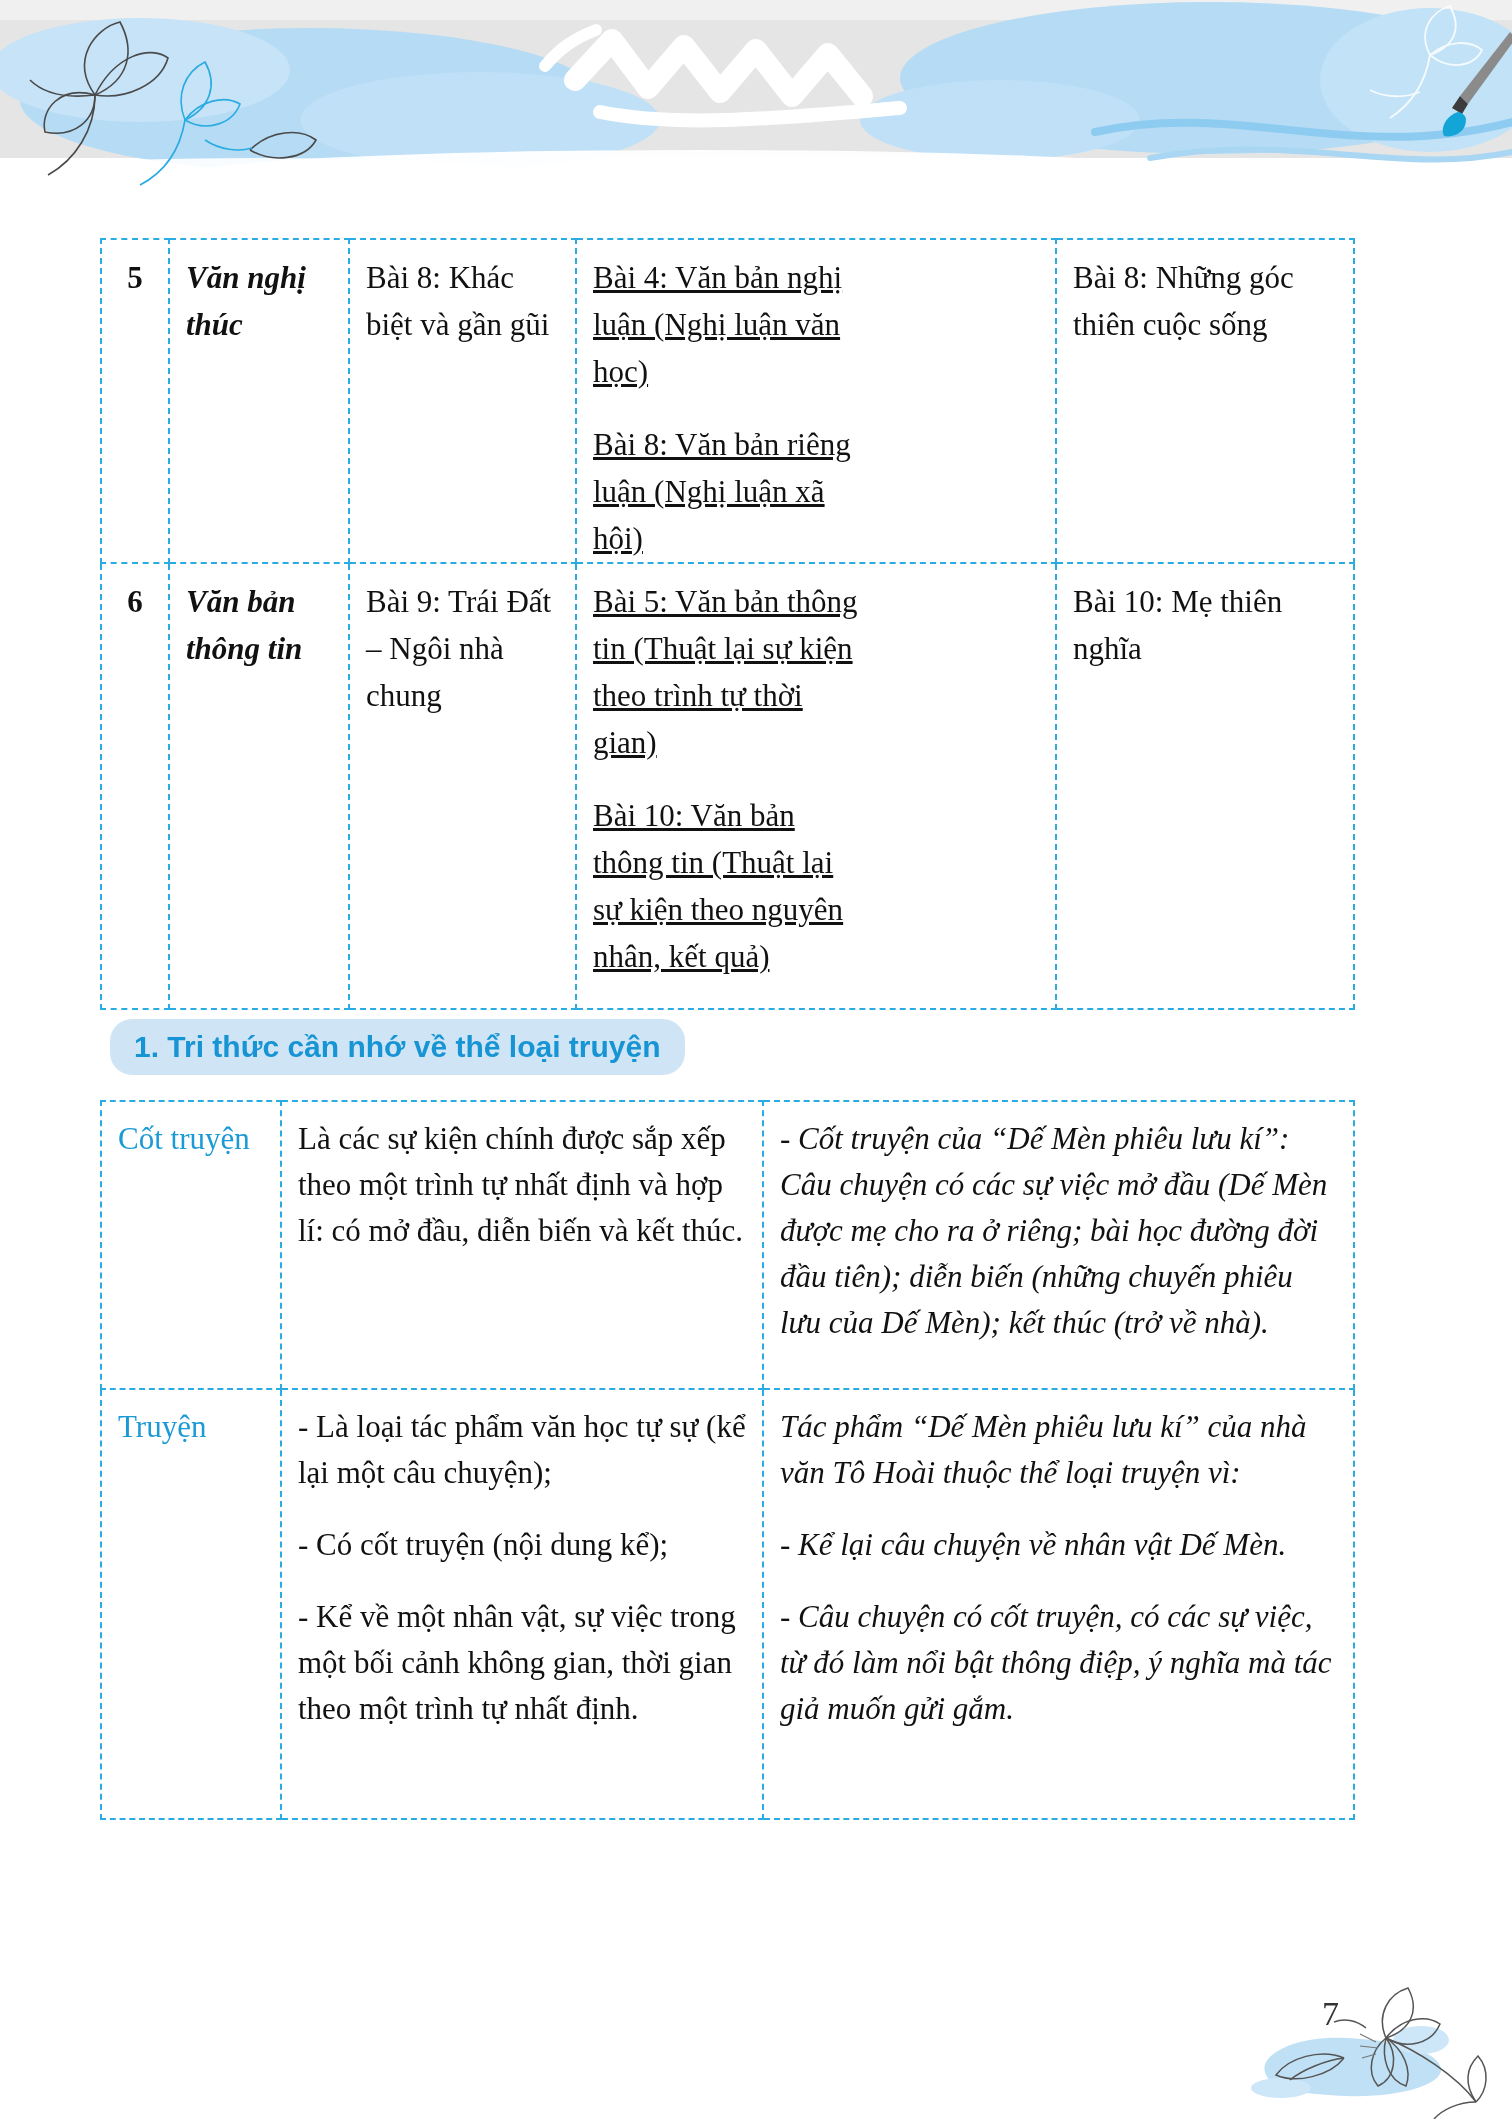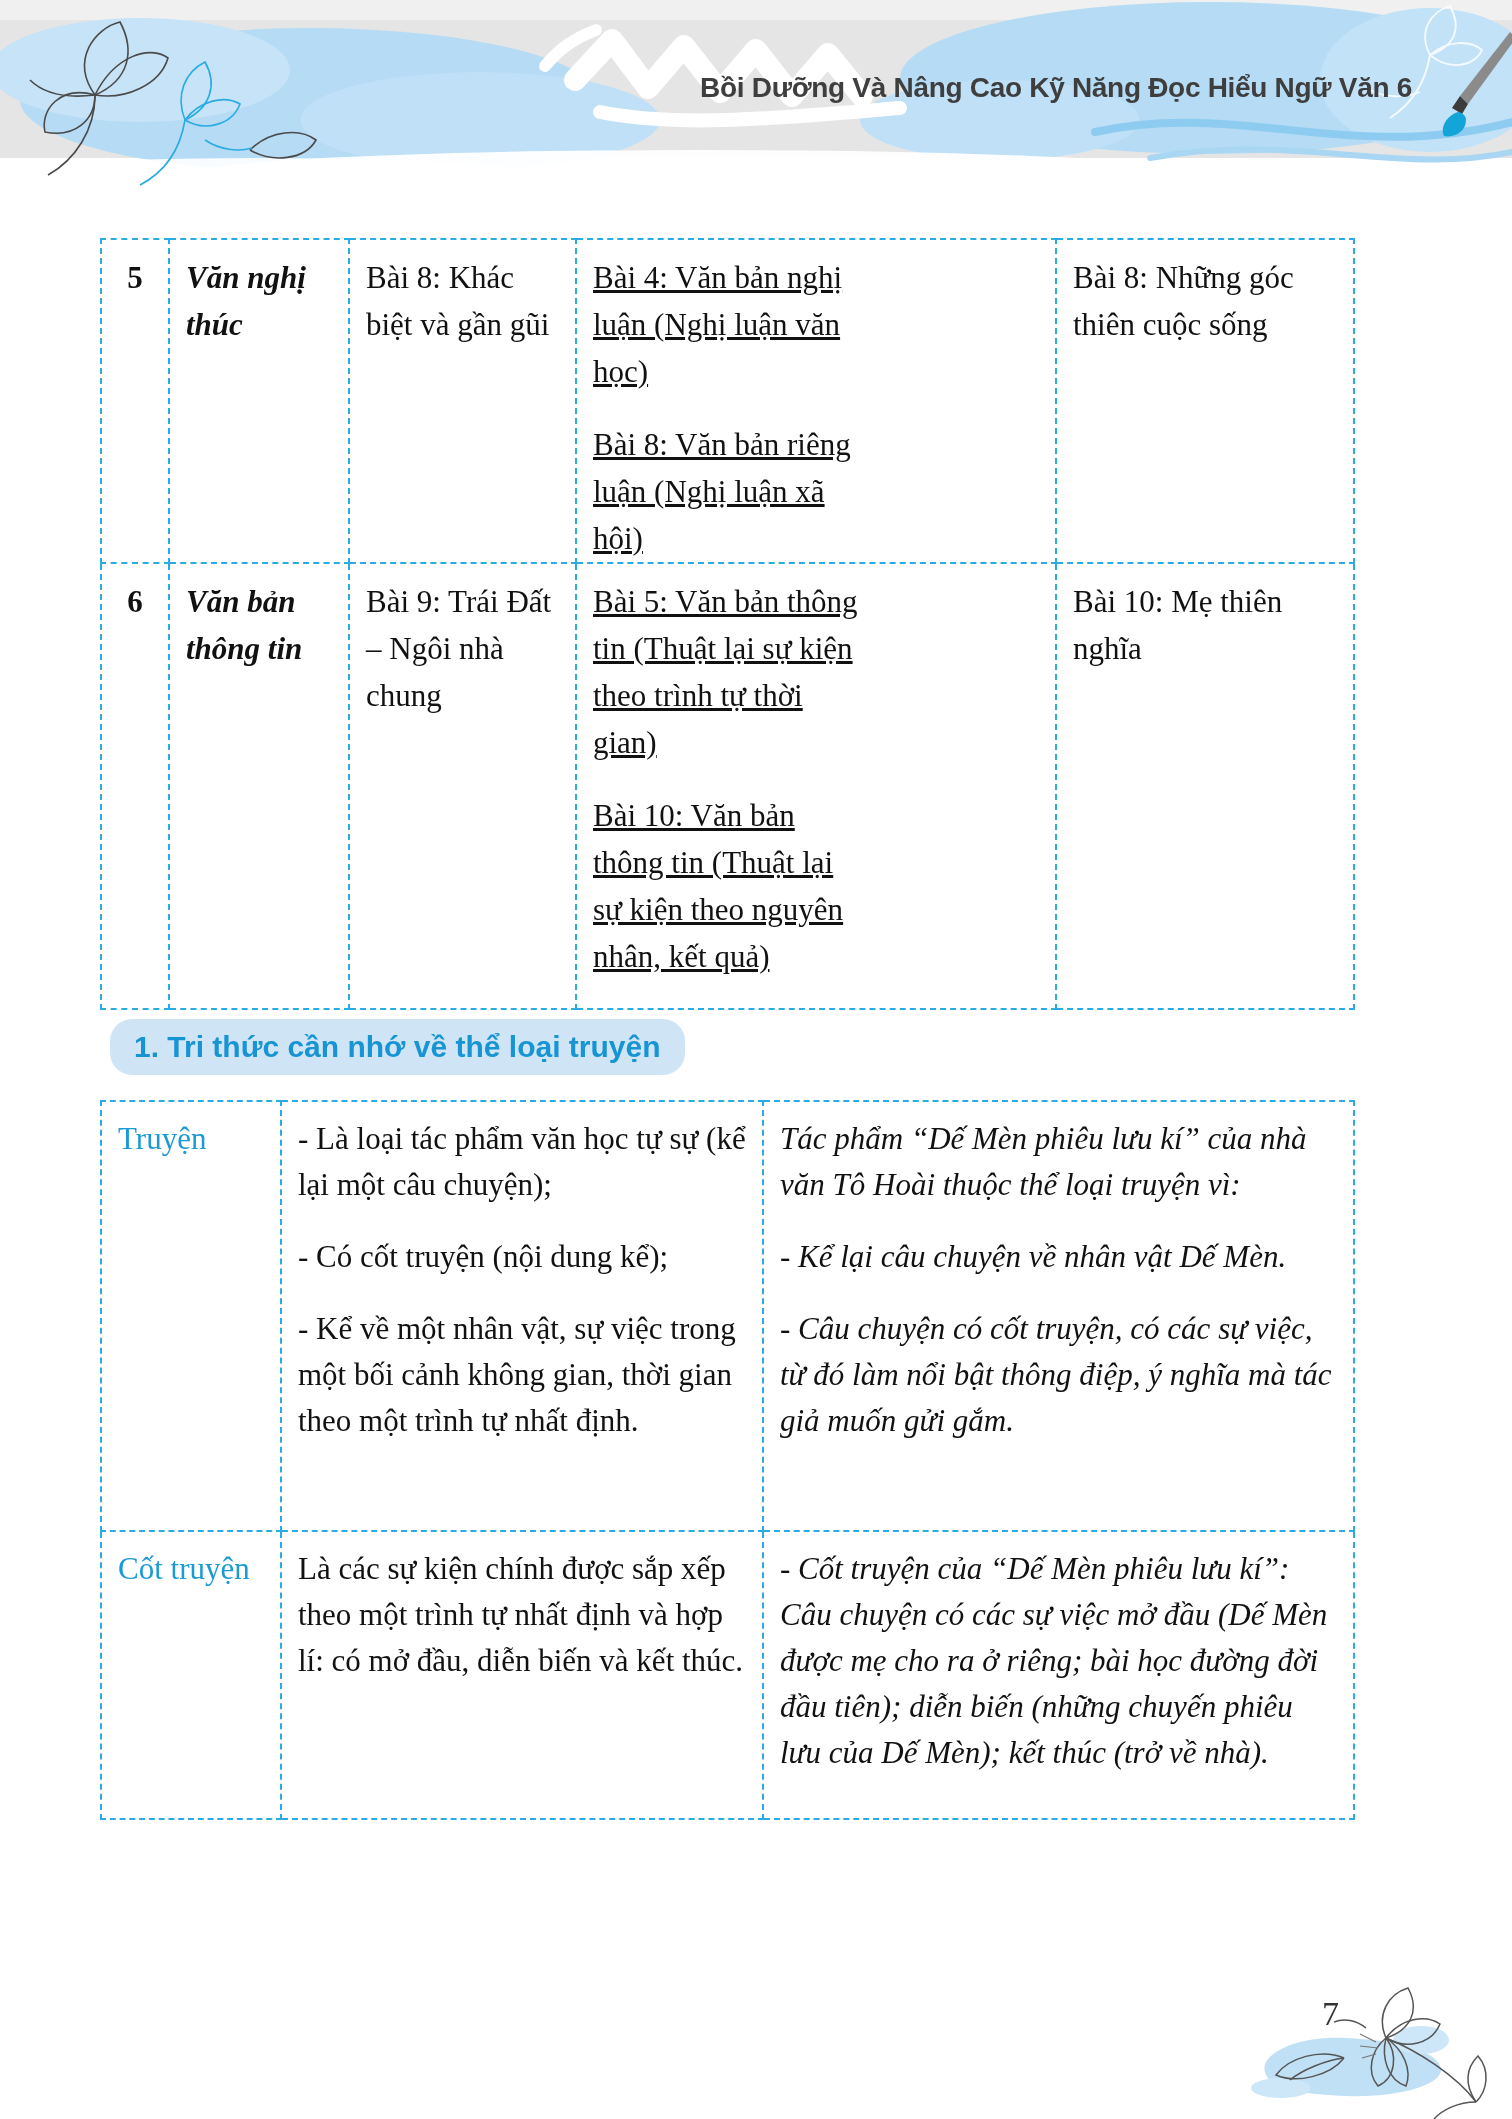--- a/index.html
+++ b/index.html
@@ -92,21 +92,20 @@
       </g>
 
       <g stroke="#ffffff" stroke-width="1.8" fill="none" opacity="0.85">
         <path d="M1430,55 C1418,32 1430,12 1450,6 C1462,28 1455,46 1430,55"></path>
         <path d="M1430,55 C1448,40 1470,40 1482,50 C1473,68 1448,70 1430,55"></path>
         <path d="M1430,55 C1425,85 1410,105 1390,118"></path>
         <path d="M1370,90 C1385,98 1405,98 1420,92"></path>
       </g>
     </svg>
 
-    <div class="band-title">Bồi Dưỡng Và Nâng Cao Kỹ Năng Đọc Hiểu Ngữ Văn 6</div>
 
     <svg class="brush-svg" viewBox="0 0 78 108">
       <polygon points="72,2 78,8 30,74 22,66" fill="#8b8b8b"></polygon>
       <polygon points="30,74 22,66 14,78 24,84" fill="#3c3c3c"></polygon>
       <path d="M20,82 C8,86 2,98 6,106 C16,108 28,102 28,90 C28,86 25,83 20,82 Z" fill="#14a5d8"></path>
     </svg>
   </div>
 
   <table class="t1">
     <colgroup>
@@ -154,40 +153,40 @@
 
   <div class="pill">1. Tri thức cần nhớ về thể loại truyện</div>
 
   <table class="t2">
     <colgroup>
         <col style="width:180px">
         <col style="width:482px">
         <col style="width:591px">
       </colgroup>
     <tbody>
+    <tr style="height:288px">
+      <td class="term">Cốt truyện</td>
+      <td class="cell">
+            <p>Là các sự kiện chính được sắp xếp theo một trình tự nhất định và hợp lí: có mở đầu, diễn biến và kết thúc.</p>
+          </td>
+      <td class="cell example">
+            <p>- Cốt truyện của “Dế Mèn phiêu lưu kí”: Câu chuyện có các sự việc mở đầu (Dế Mèn được mẹ cho ra ở riêng; bài học đường đời đầu tiên); diễn biến (những chuyến phiêu lưu của Dế Mèn); kết thúc (trở về nhà).</p>
+          </td>
+    </tr>
     <tr style="height:430px">
       <td class="term">Truyện</td>
       <td class="cell">
             <p>- Là loại tác phẩm văn học tự sự (kể lại một câu chuyện);</p>
             <p>- Có cốt truyện (nội dung kể);</p>
             <p>- Kể về một nhân vật, sự việc trong một bối cảnh không gian, thời gian theo một trình tự nhất định.</p>
           </td>
       <td class="cell example">
             <p>Tác phẩm “Dế Mèn phiêu lưu kí” của nhà văn Tô Hoài thuộc thể loại truyện vì:</p>
             <p>- Kể lại câu chuyện về nhân vật Dế Mèn.</p>
             <p>- Câu chuyện có cốt truyện, có các sự việc, từ đó làm nổi bật thông điệp, ý nghĩa mà tác giả muốn gửi gắm.</p>
-          </td>
-    </tr>
-    <tr style="height:288px">
-      <td class="term">Cốt truyện</td>
-      <td class="cell">
-            <p>Là các sự kiện chính được sắp xếp theo một trình tự nhất định và hợp lí: có mở đầu, diễn biến và kết thúc.</p>
-          </td>
-      <td class="cell example">
-            <p>- Cốt truyện của “Dế Mèn phiêu lưu kí”: Câu chuyện có các sự việc mở đầu (Dế Mèn được mẹ cho ra ở riêng; bài học đường đời đầu tiên); diễn biến (những chuyến phiêu lưu của Dế Mèn); kết thúc (trở về nhà).</p>
           </td>
     </tr>
   </tbody>
     </table>
 
   <div class="page-number">7</div>
 
   <svg class="footer-art" viewBox="0 0 286 139">
 
     <path d="M40,95 C30,75 70,55 120,58 C170,60 210,70 215,88 C218,104 175,118 120,116 C75,114 48,110 40,95 Z" fill="#bfe0f5"></path>

